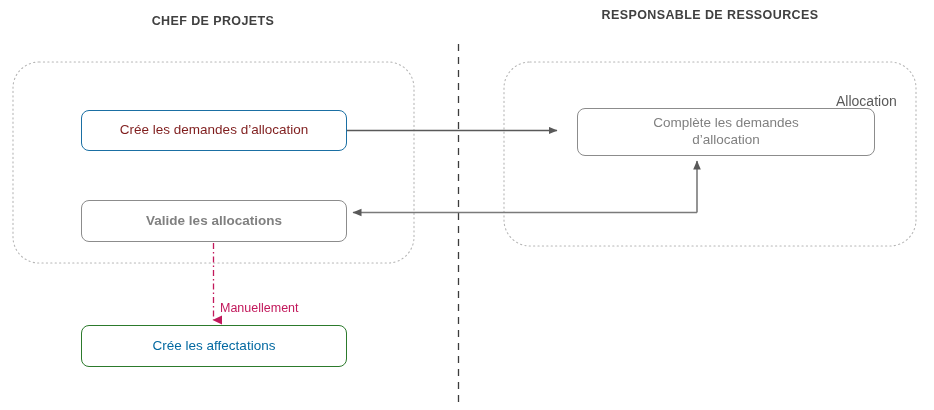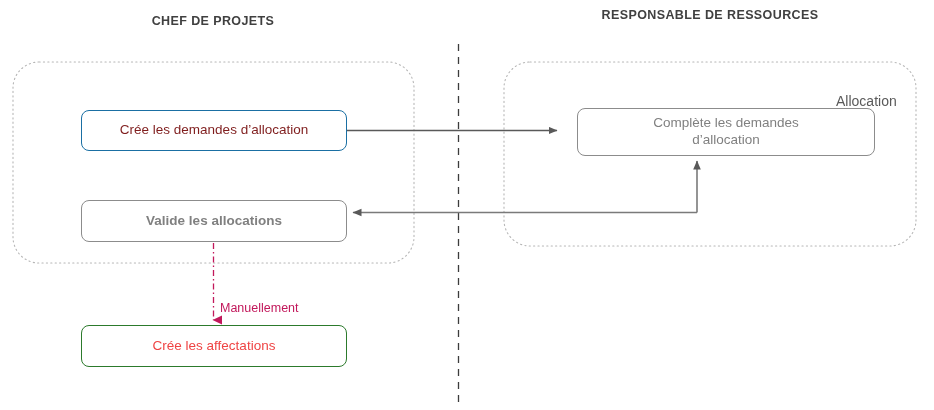--- a/index.html
+++ b/index.html
@@ -54,21 +54,21 @@
   .task.blue {
     border: 1.6px solid #1a6fa3;
     color: #7f1d1d;
   }
   .task.grey {
     border: 1.2px solid #8c8c8c;
     color: #808080;
   }
   .task.green {
     border: 1.4px solid #2c7a2c;
-    color: #ef4444;
+    color: #0369a1;
   }
   .edge-label {
     position: absolute;
     font-size: 12.5px;
     color: #c2185b;
     white-space: nowrap;
     margin-top: 30px;
   }
 </style>
 </head>

